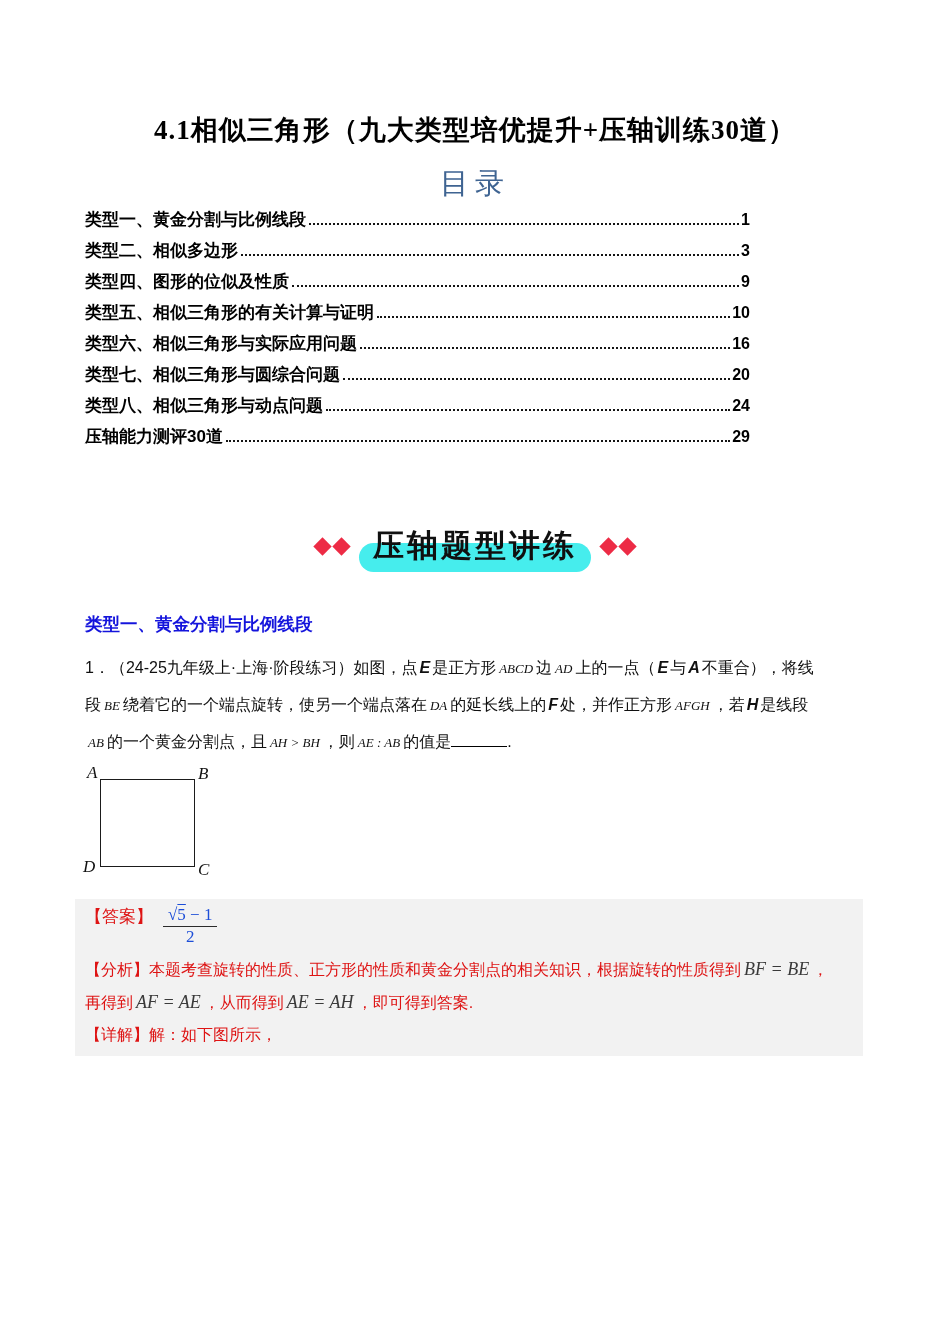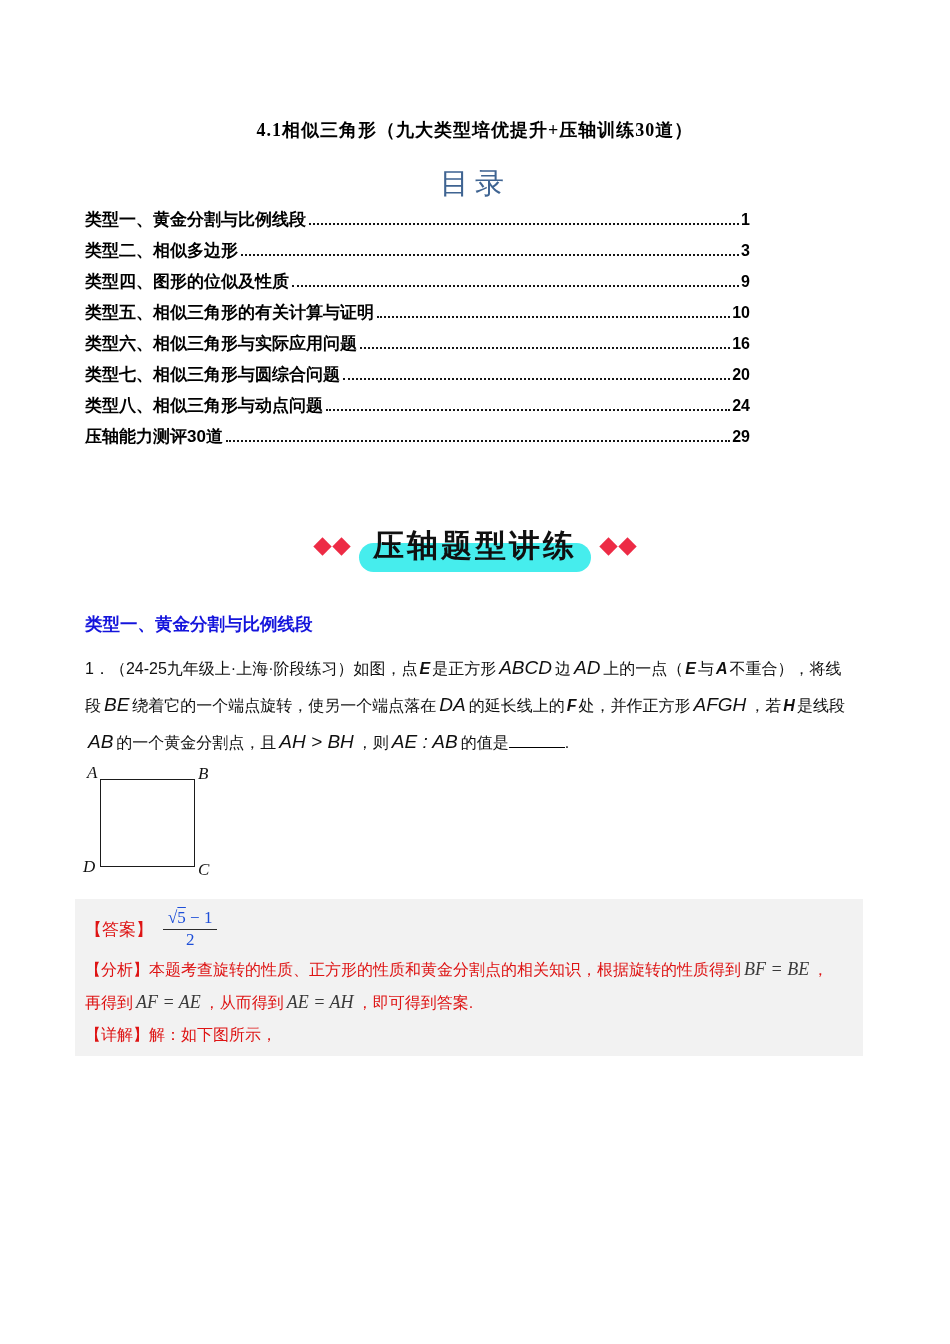--- a/index.html
+++ b/index.html
@@ -5,21 +5,21 @@
   * { margin:0; padding:0; box-sizing:border-box; }
   html,body { background:#ffffff; }
   .page {
     position:relative; width:950px; height:1344px; margin:0 auto;
     background:#ffffff; overflow:hidden;
     font-family:"Liberation Sans", sans-serif; color:#111;
     padding-top:112px;
   }
   .doc-title {
     text-align:center; font-family:"Liberation Serif", serif;
-    font-weight:700; font-size:18px; line-height:36px; letter-spacing:1px; color:#000;
+    font-weight:700; font-size:27px; line-height:36px; letter-spacing:1px; color:#000;
   }
   .toc-heading {
     text-align:center; margin-top:16px;
     font-family:"Liberation Serif", serif; font-weight:400;
     font-size:29px; line-height:38px; color:var(--toc-heading-blue,#3F6492);
     letter-spacing:6px;
   }
   .toc { width:665px; margin:6px 0 0 85px; }
   .toc-item {
     display:flex; align-items:baseline; height:31px;
@@ -43,37 +43,37 @@
     letter-spacing:3px; color:#101010;
   }
   .section-heading {
     margin:42px 0 0 85px; color:var(--heading-blue,#1414DC);
     font-weight:700; font-size:17.5px;
   }
   .problem { margin:14px 0 0 85px; width:784px; font-size:16px; color:#101010; }
   .p-line { line-height:36px; white-space:nowrap; }
   .r-n { }
   .r-bi { font-style:italic; font-weight:700; padding:0 2px; }
-  .r-m  { font-family:Liberation Sans, sans-serif; font-style:italic; font-size:19px; padding:0 3px; }
+  .r-m  { font-family:Liberation Serif, serif; font-style:italic; font-size:13px; padding:0 3px; }
   .r-bl { display:inline-block; width:56px; height:13px; border-bottom:1.6px solid #000; }
   .figure {
     position:relative; margin:6px 0 0 85px; width:240px; height:116px;
     font-family:"Liberation Serif", serif; font-style:italic; font-size:17px; color:#111;
   }
   .fig-square { position:absolute; left:15px; top:12px; width:95px; height:88px; border:1.6px solid #1b1b1b; }
   .vertex { position:absolute; }
   .v-tl { left:2px;   top:-4px; }
   .v-tr { left:113px; top:-3px; }
   .v-bl { left:-2px;  top:90px; }
   .v-br { left:113px; top:93px; }
   .solution {
     margin:16px 0 0 75px; width:788px;
     background:var(--block-bg,#F2F2F2); padding:6px 10px 8px 10px;
   }
-  .ans-row { display:flex; align-items:center; min-height:48px; color:var(--label-red,#DE1414); font-size:17px; }
+  .ans-row { display:flex; min-height:48px; color:var(--label-red,#DE1414); font-size:17px; }
   .frac {
     display:inline-flex; flex-direction:column; align-items:center;
     margin-left:10px; font-family:"Liberation Serif", serif; font-size:17px;
     line-height:1.2; color:#1d4ed8;
   }
   .frac-top { border-bottom:1.4px solid #2b2b2b; padding:0 5px 1px 5px; }
   .radicand { text-decoration:overline; }
   .ana { color:var(--label-red,#DE1414); font-size:16px; line-height:32px; white-space:nowrap; }
   .detail { margin-top:3px; line-height:26px; }
   .r-r { }

